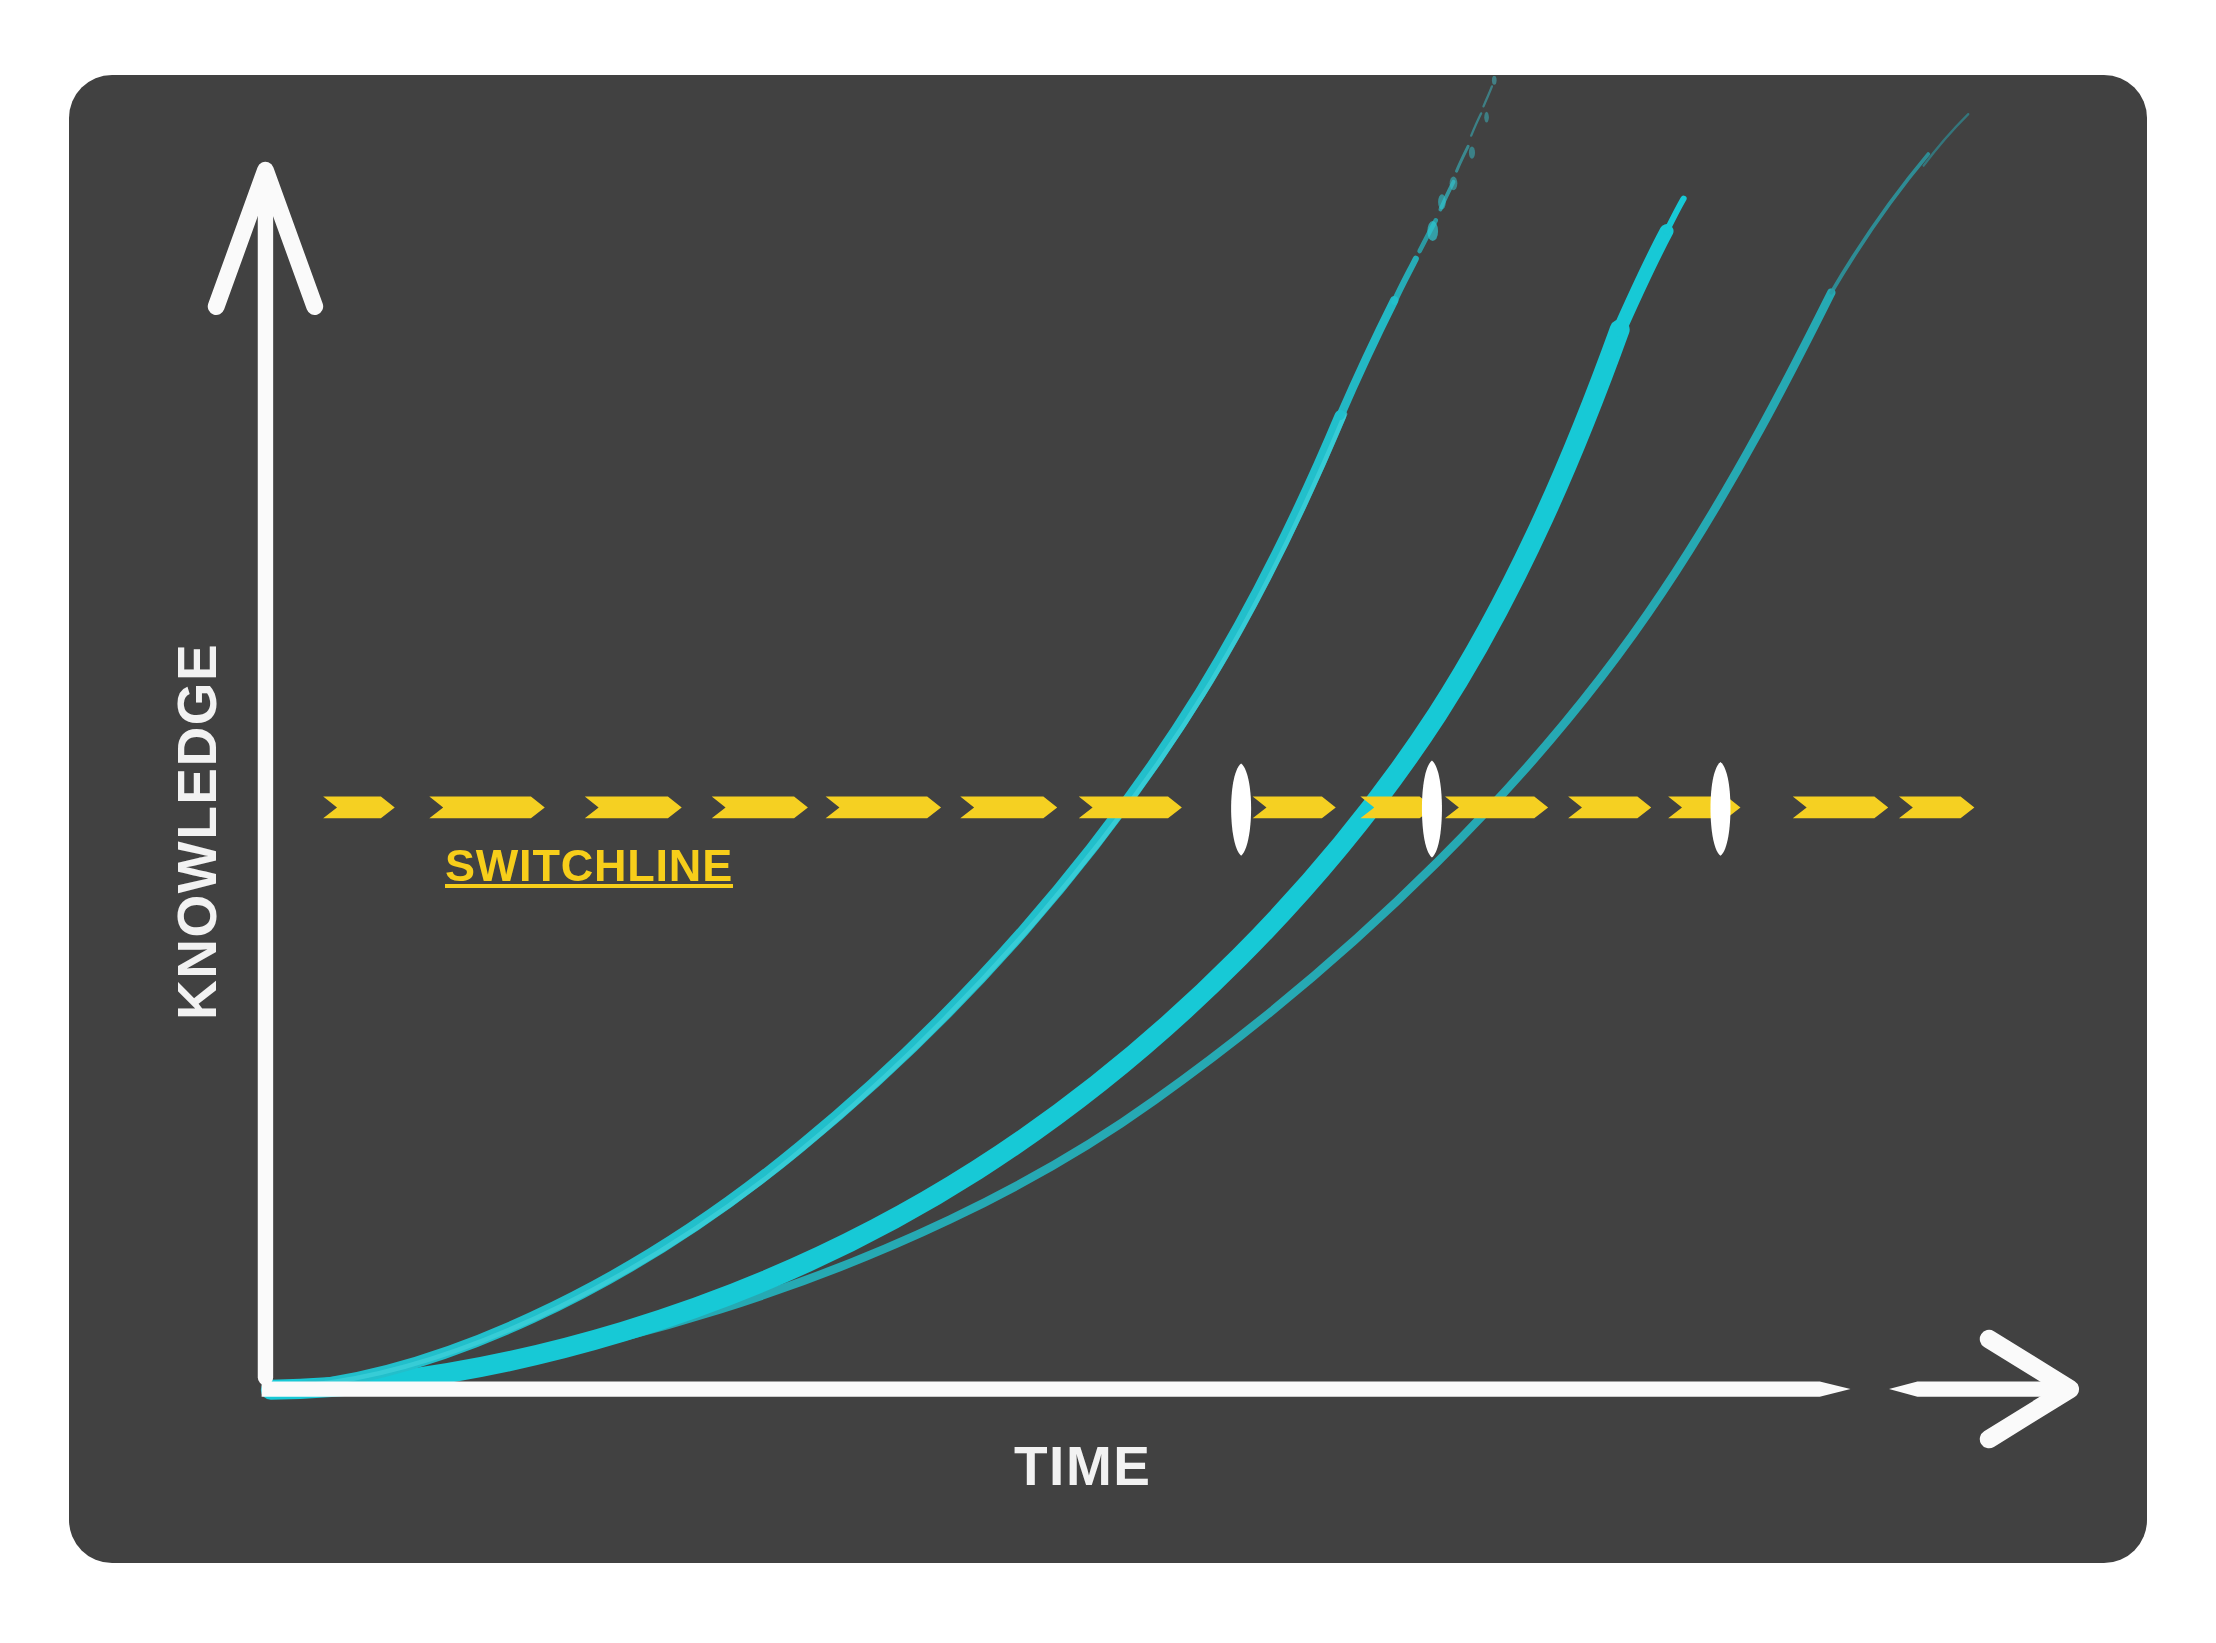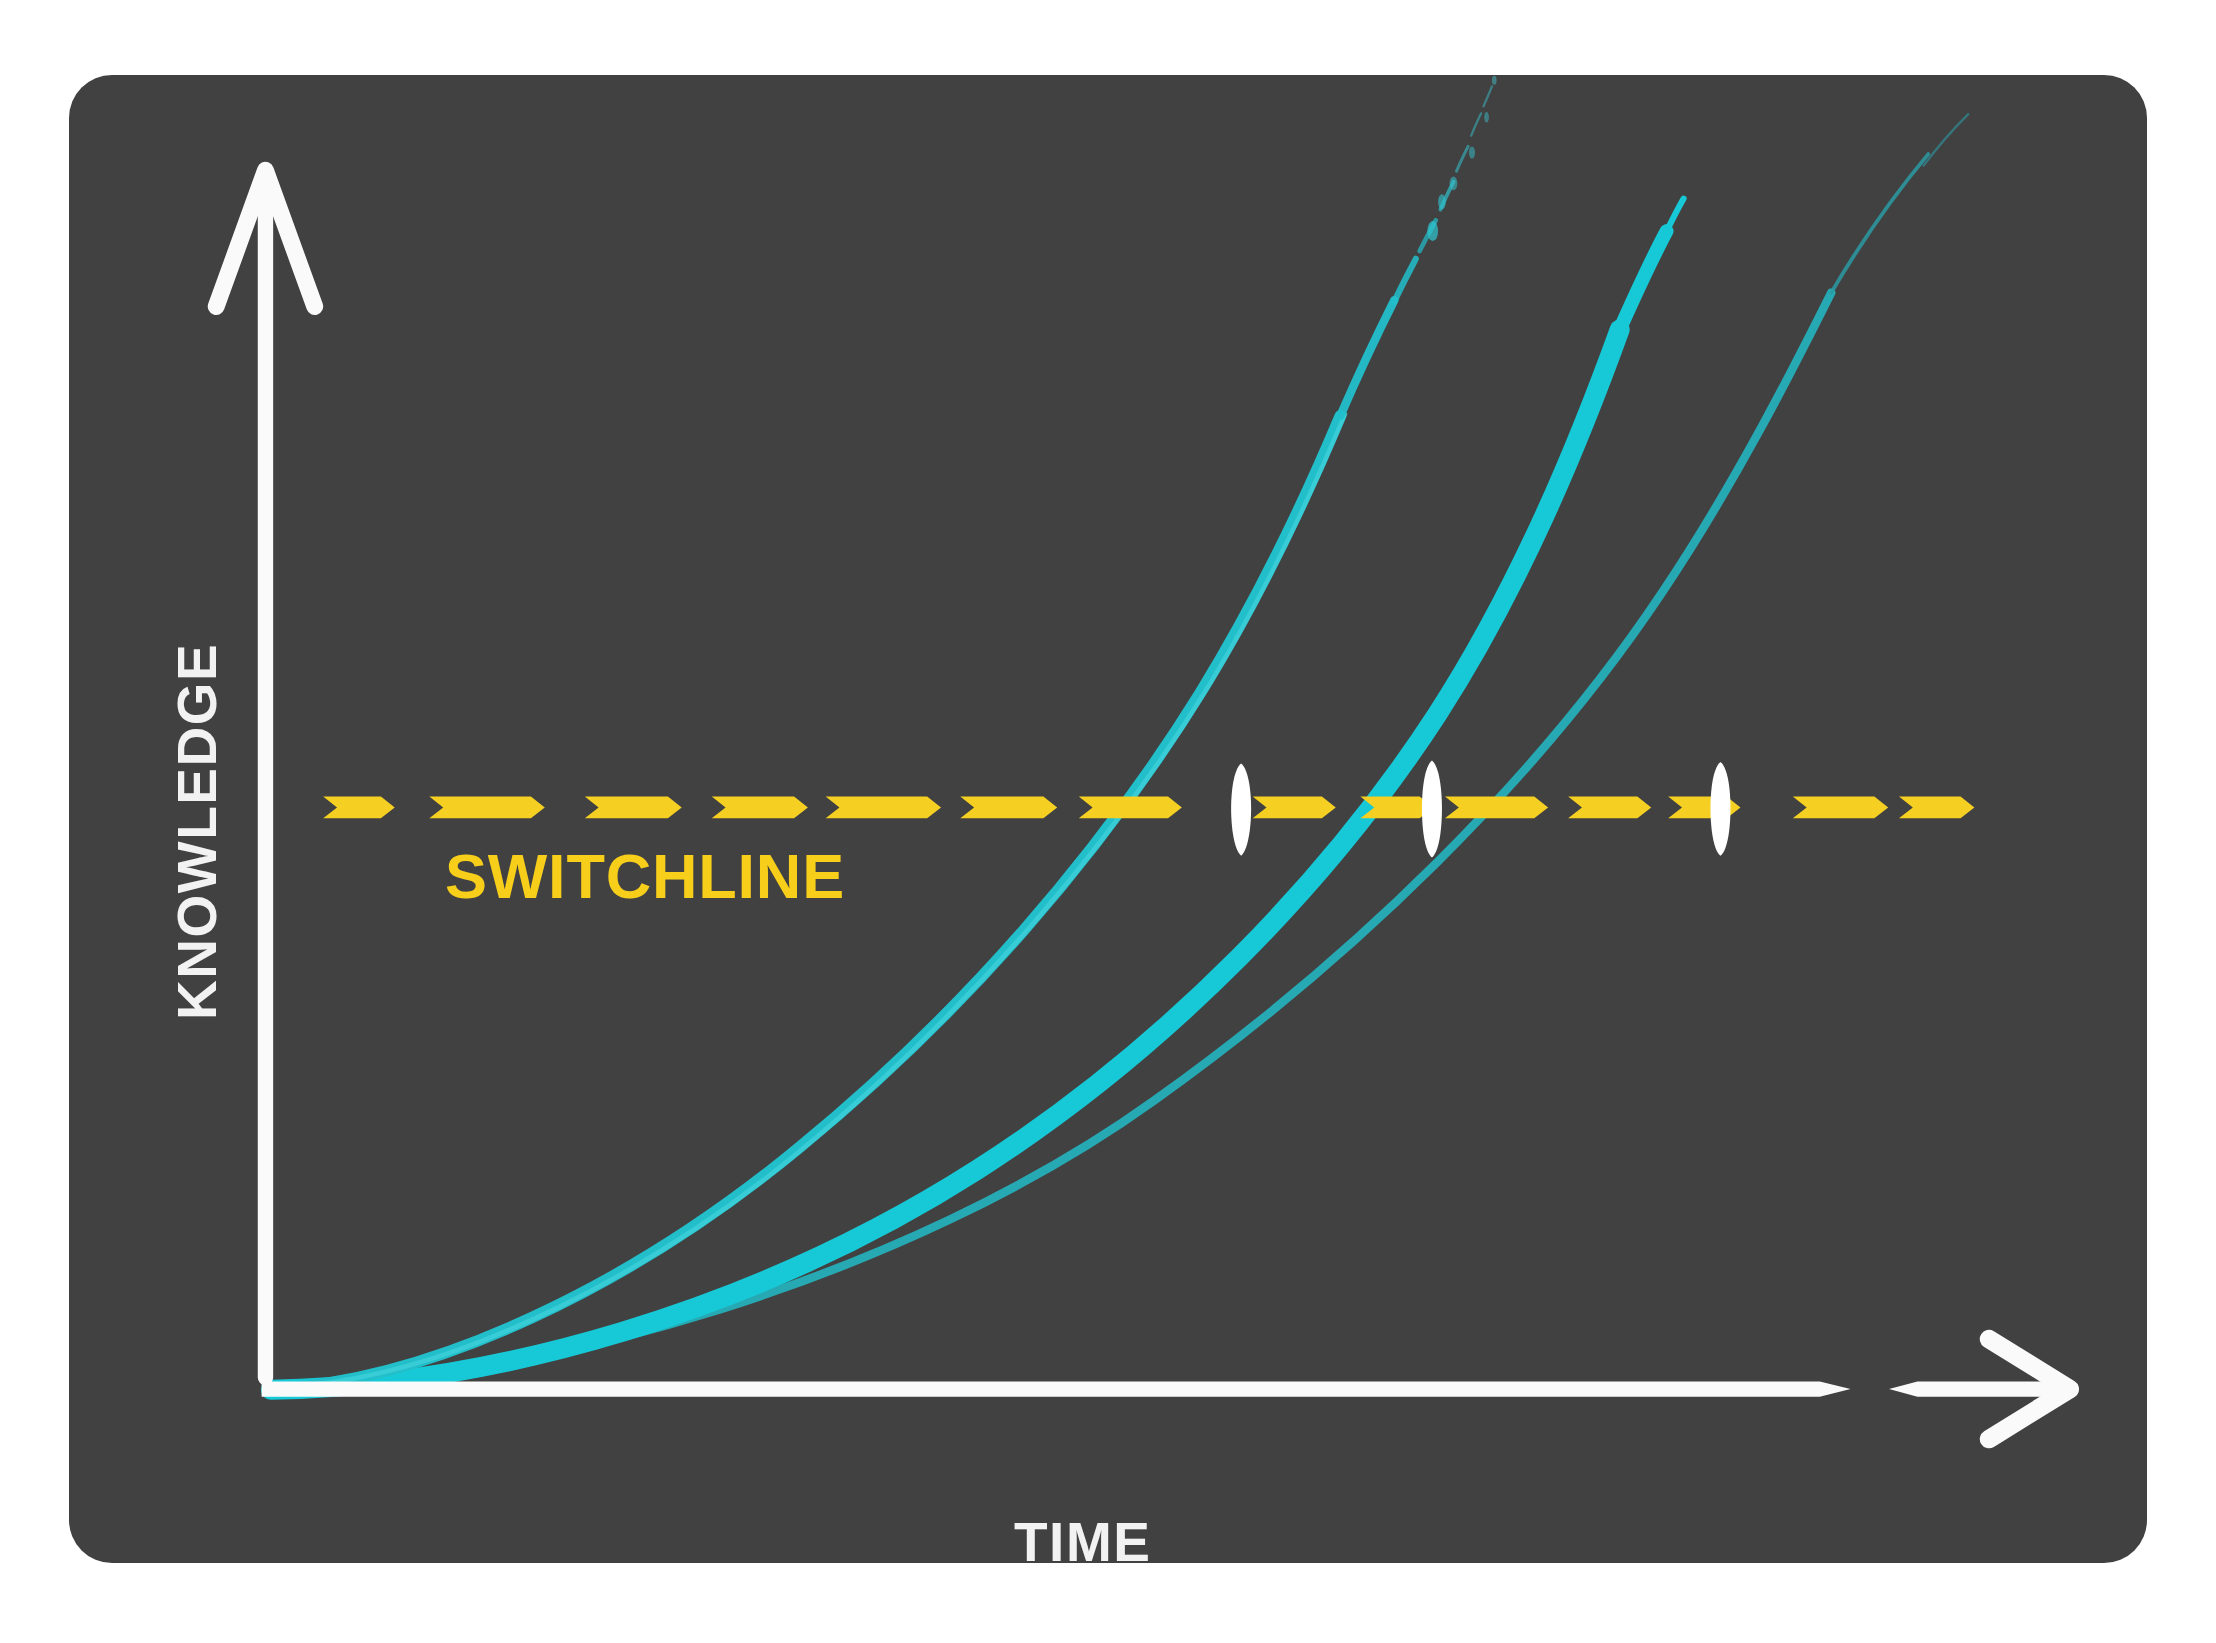--- a/index.html
+++ b/index.html
@@ -48,32 +48,33 @@
   #y-axis-label {
     font-size: 55px;
     left: 0px;
     top: 0px;
     transform-origin: left top;
     transform: translate(165px, 1020px) rotate(-90deg);
   }
   #x-axis-label {
     font-size: 55px;
     left: 1014px;
-    top: 1510px;
+    top: 1434px;
   }
   #switchline-label {
     position: absolute;
     color: #F7CE1A;
     font-family: "Liberation Sans", sans-serif;
     font-weight: bold;
-    font-size: 63px;
+    font-size: 45px;
     letter-spacing: 0.8px;
     left: 445px;
     top: 840px;
     white-space: nowrap;
+    text-decoration: underline;
   }
 </style>
 </head>
 <body>
 
 <div id="stage">
 
   <div id="panel"></div>
 
   <svg id="plot-svg" viewBox="0 0 2880 2136" xmlns="http://www.w3.org/2000/svg">

